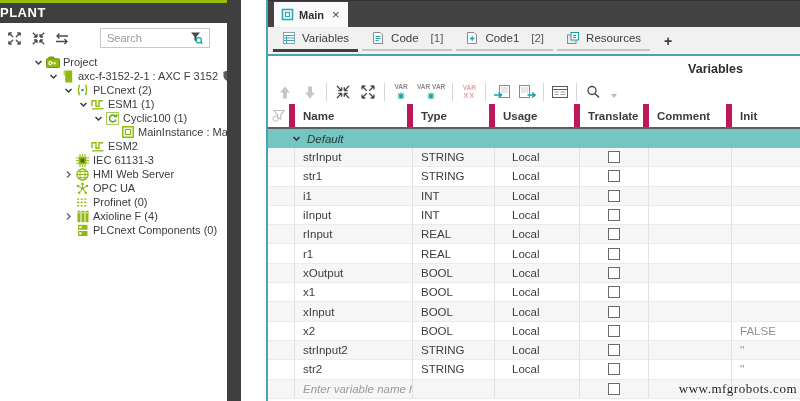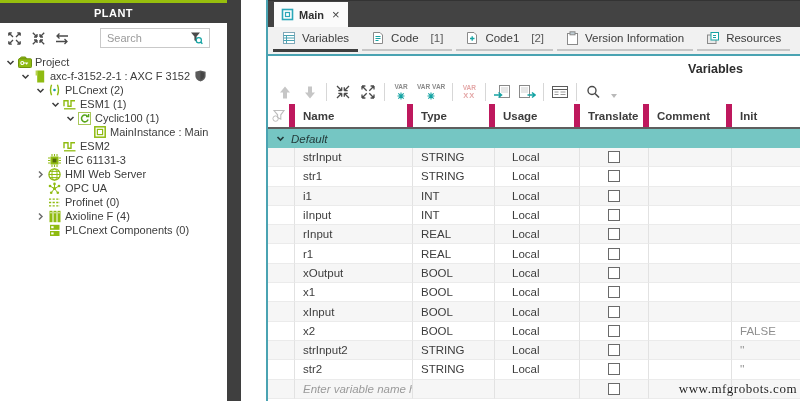--- a/index.html
+++ b/index.html
@@ -2,27 +2,27 @@
 <html><head>
 <meta charset="utf-8">
 <style>
   * { margin:0; padding:0; box-sizing:border-box; }
   html,body { width:800px; height:401px; overflow:hidden; font-family:"Liberation Sans", sans-serif; background:#fff; }
   .app { display:flex; width:800px; height:401px; }
 
   
   .plant { position:relative; width:227px; height:401px; background:#fff; flex:none; display:flex; flex-direction:column; }
   .plant-green { height:3px; background:#97be0d; flex:none; }
-  .plant-header { height:20px; background:#3f3f3f; color:#fff; font-size:11px; font-weight:bold; text-align:center; line-height:20px; letter-spacing:.5px; flex:none; }
+  .plant-header { height:20px; background:#3f3f3f; color:#fff; font-size:13px; font-weight:bold; text-align:left; line-height:20px; letter-spacing:.5px; flex:none; }
   .plant-toolbar { height:28px; flex:none; display:flex; align-items:center; padding:2px 4px 0 6px; gap:8px; }
   .pbtn { width:16px; height:16px; display:flex; align-items:center; justify-content:center; cursor:pointer; }
   .searchbox { margin-left:22px; width:110px; height:20px; border:1px solid #c9c9c9; background:#fff; display:flex; align-items:center; padding:0 2px 0 6px; }
   .searchbox input { border:none; outline:none; width:82px; font-size:11px; color:#555; font-family:"Liberation Sans",sans-serif; }
   .searchbox input::placeholder { color:#9a9a9a; }
-  .tree { flex:1; padding-top:4px; overflow:hidden; }
+  .tree { flex:1; padding-top:4px; overflow:hidden;margin-left:28px; }
   .tree-row { height:14px; display:flex; align-items:center; font-size:11px; color:#3c3c3c; white-space:nowrap; cursor:pointer; }
   .tree-row .chev { width:13px; height:10px; flex:none; display:flex; align-items:center; justify-content:center; }
   .tree-row .ticon { width:15px; height:13px; flex:none; display:flex; align-items:center; justify-content:center; margin-right:3px; }
   .tree-row .tbadge { margin-left:5px; display:flex; align-items:center; }
 
   
   .splitter { width:14px; height:401px; background:#3f3f3f; flex:none; cursor:col-resize; }
 
   
   .editor { flex:1; height:401px; border-left:2px solid #4aa3b2; display:flex; flex-direction:column; background:#fff; min-width:0; }
@@ -46,21 +46,21 @@
   .vartxt.pink, .varxx { color:#e4a7a7; }
   .varxx { font-size:7.5px; font-weight:bold; letter-spacing:1px; }
   .ovcaret { width:0; height:0; border-left:3px solid transparent; border-right:3px solid transparent; border-top:4px solid #b9b9b9; margin-left:2px; margin-top:8px; }
 
   
   .grid { display:grid; grid-template-columns:27px 118px 82px 85px 69px 83px 78px minmax(0,1fr); }
   .ghead { height:25px; flex:none; border-bottom:2px solid #5e5e5e; }
   .ghead .hcell { display:flex; align-items:center; font-size:11.5px; font-weight:bold; color:#3c3c3c; padding-left:8px; border-right:6px solid #be185d; overflow:hidden; white-space:nowrap; }
   .ghead .hcell:first-child { justify-content:center; padding-left:0; }
   .ghead .hcell:last-child { border-right:none; }
-  .group-row { height:19px; flex:none; background:#75c6c3; display:flex; align-items:center; padding-left:8px; gap:6px; font-size:11.5px; font-style:italic; color:#243b3b; cursor:pointer; }
+  .group-row { height:19px; flex:none; background:#75c6c3; display:flex; align-items:center; padding-left:24px; gap:6px; font-size:11.5px; font-style:italic; color:#243b3b; cursor:pointer; }
   .rows { flex:1; overflow:hidden; }
   .trow { height:19.3px; }
   .trow.alt .cell { background:#f6f6f6; }
   .cell { font-size:11.5px; color:#3d3d3d; display:flex; align-items:center; padding-left:8px; border-right:1px solid #e2e2e2; border-bottom:1px solid #ebebeb; background:#fff; overflow:hidden; white-space:nowrap; }
   .cell:last-child { border-right:none; }
   .cell.c-usage { padding-left:17px; }
   .cell.c-translate { justify-content:center; padding-left:0; }
   .cell.c-init { color:#8f8f8f; }
   .cb { width:12px; height:12px; border:1px solid #6a6a6a; background:#fff; cursor:pointer; }
   .ph { font-style:italic; color:#9a9a9a; }
@@ -360,27 +360,20 @@
       </div>
       <div class="doctab">
         <svg width="14" height="14" viewBox="0 0 14 14">
             <path d="M2.5 1.5 h6.5 l2.5 2.5 v8.5 h-9 Z" fill="#fff" stroke="#8a8a8a"></path>
             <path d="M5 7.5h4.5M7.2 5.3v4.4" stroke="#14a3a3" stroke-width="1.3"></path>
           </svg>
         <span>Code1</span>
         <span class="cnt">[2]</span>
       </div>
       <div class="doctab">
-        <svg width="13" height="14" viewBox="0 0 13 14">
-            <rect x="1.5" y="2.5" width="10" height="11" fill="#fff" stroke="#8a8a8a"></rect>
-            <rect x="4" y="0.8" width="5" height="3" fill="#bfcdd4" stroke="#8a8a8a"></rect>
-          </svg>
-        <span>Version Information</span>
-      </div>
-      <div class="doctab">
         <svg width="14" height="14" viewBox="0 0 14 14">
             <rect x="1.5" y="4" width="8.5" height="8.5" fill="#e9e9e9" stroke="#8a8a8a"></rect>
             <rect x="5" y="1.5" width="7.5" height="7.5" fill="#fff" stroke="#14a3a3"></rect>
             <path d="M7 4.5h3M7 6.5h3" stroke="#14a3a3"></path>
           </svg>
         <span>Resources</span>
       </div>
       <div class="plustab">+</div>
     </div>
     <div class="teal-line"></div>

